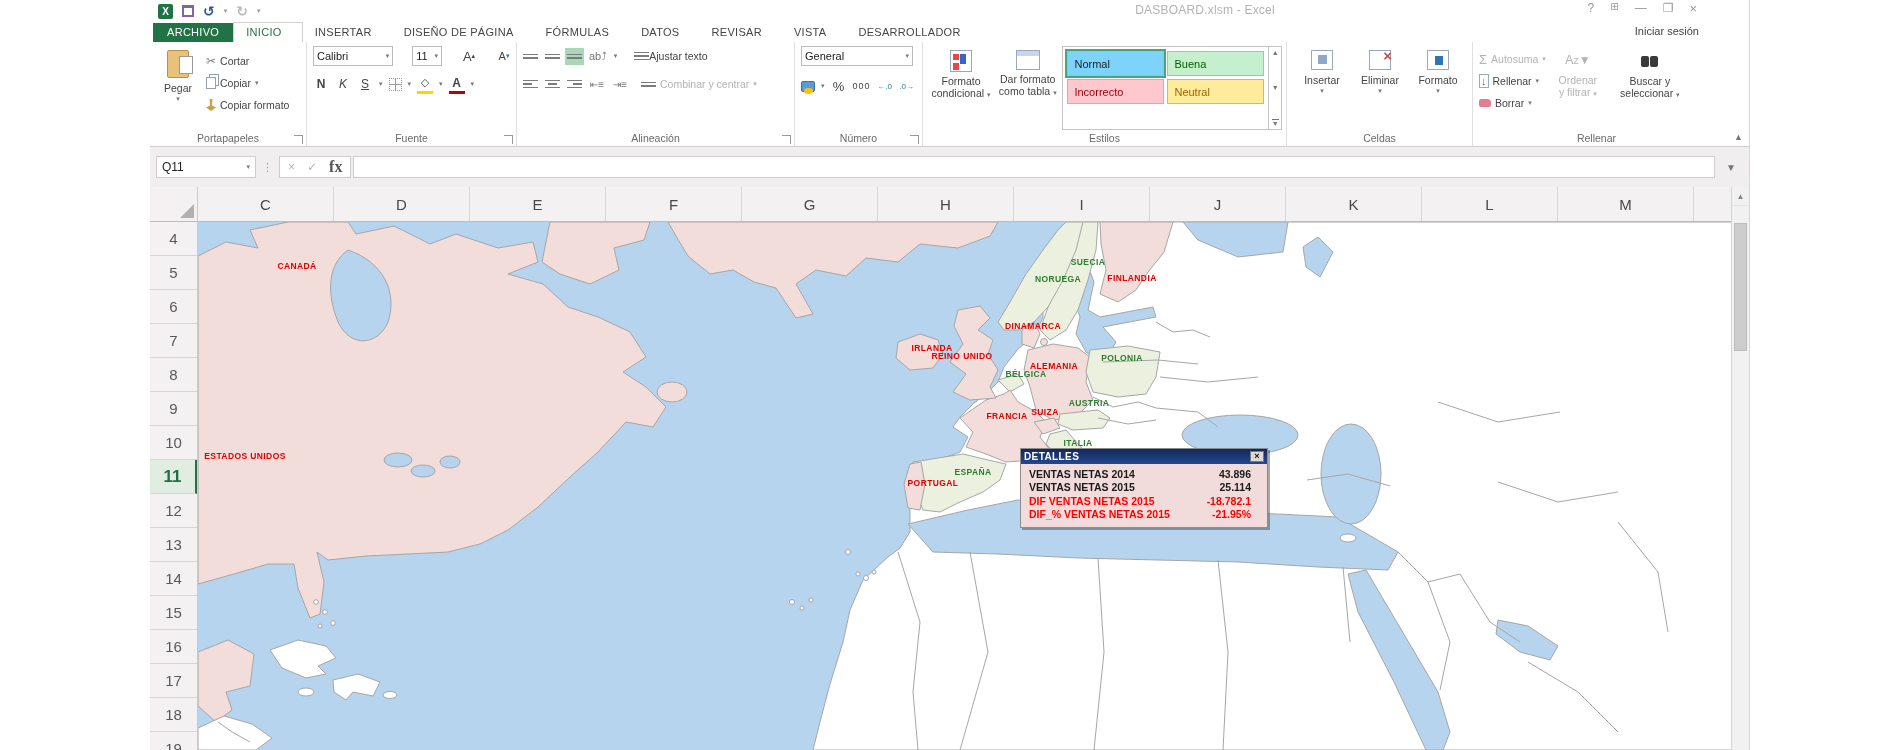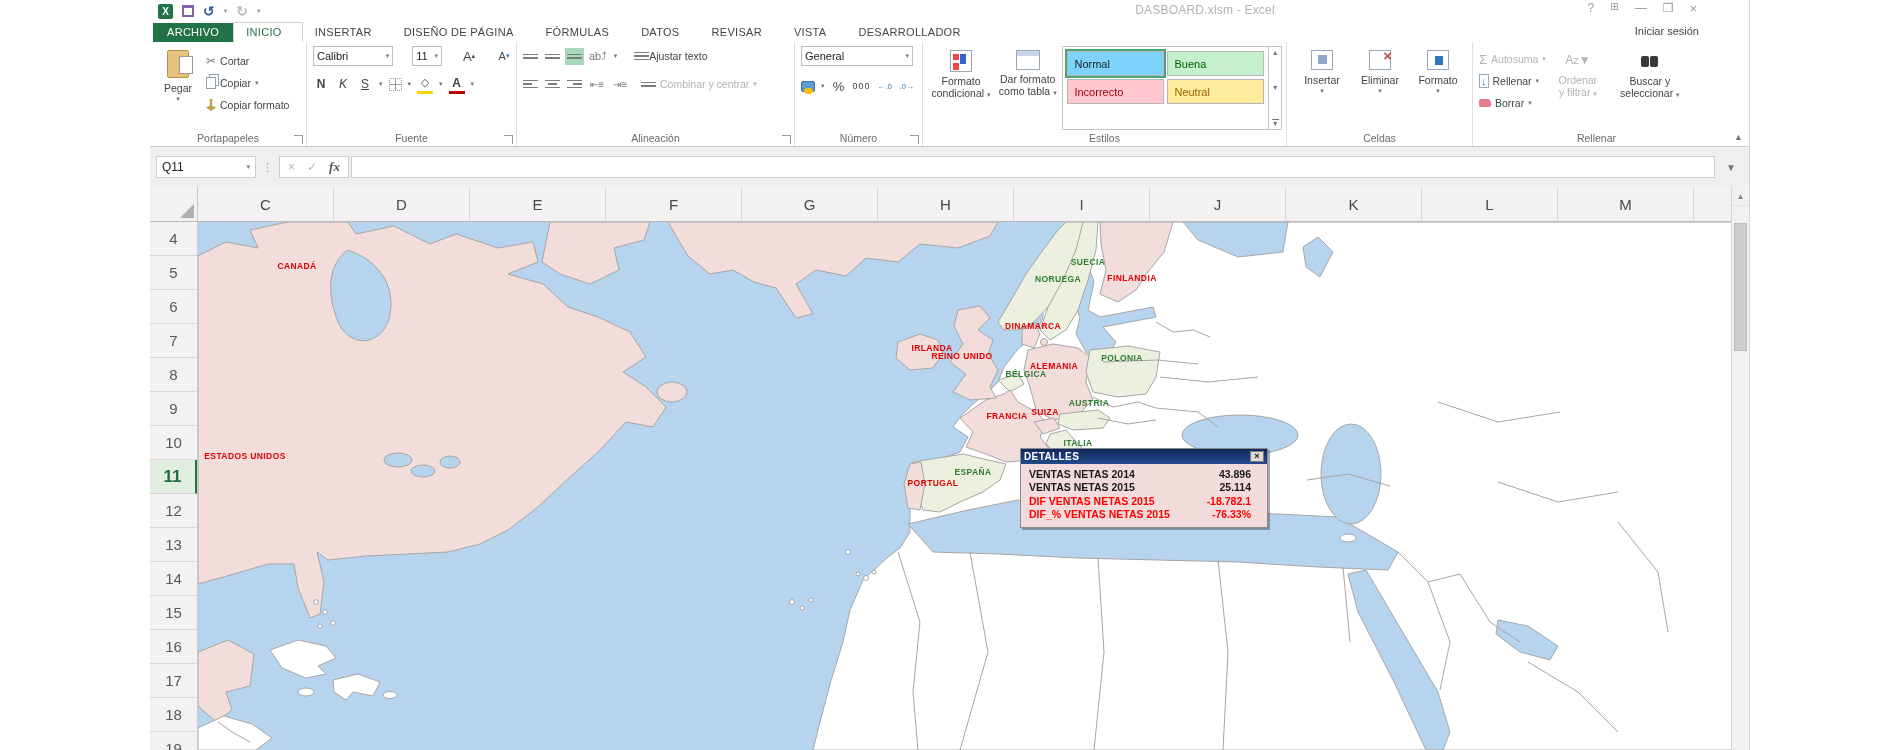--- a/index.html
+++ b/index.html
@@ -82,21 +82,21 @@
   .binoc{display:inline-block;width:8px;height:11px;background:#3a3a3a;border-radius:2px;box-shadow:9px 0 0 #3a3a3a;margin-right:9px;}
   #ribbon-collapse{position:absolute;right:6px;bottom:4px;font-size:9px;color:#777;}
 
   
   #formula-bar{position:absolute;left:0;top:147px;width:100%;height:40px;background:#f1eef0;display:flex;align-items:center;padding:0 6px;}
   #name-box{width:100px;height:22px;background:#fff;border:1px solid #d0cccd;display:flex;align-items:center;font-size:12px;color:#222;padding:0 5px;}
   #name-box .car{margin-left:auto;}
   .fx-dots{color:#9a9a9a;margin:0 6px;font-size:11px;}
   #fx-btns{display:flex;align-items:center;gap:12px;background:#fff;border:1px solid #d0cccd;height:22px;padding:0 8px;margin-right:2px;}
   #fx-btns .g{color:#b7b3b4;font-size:12px;}
-  #fx-btns .fx{font-style:italic;font-weight:bold;color:#555;font-size:13px;font-family:"Liberation Serif",serif;}
+  #fx-btns .fx{font-weight:bold;color:#555;font-size:16px;font-family:"Liberation Serif",serif;}
   #formula-input{flex:1;height:22px;background:#fff;border:1px solid #d0cccd;margin-right:4px;}
   #fb-chevron{width:24px;height:22px;display:flex;align-items:center;justify-content:center;color:#777;font-size:10px;}
 
   
   #sheet{position:absolute;left:0;top:187px;width:100%;height:563px;}
   #select-all{position:absolute;left:0;top:0;width:48px;height:35px;background:#f3f1f2;border-right:1px solid #cdc9cb;border-bottom:1px solid #bebbbc;}
   #select-all .tri{position:absolute;right:3px;bottom:3px;width:0;height:0;border-left:14px solid transparent;border-bottom:14px solid #b3b0b1;}
   #col-headers{position:absolute;left:48px;top:0;right:18px;height:35px;display:flex;background:#f3f1f2;border-bottom:1px solid #bebbbc;overflow:hidden;}
   .col-h{width:136px;flex:0 0 136px;display:flex;align-items:center;justify-content:center;font-size:15px;color:#494949;border-right:1px solid #d9d5d7;}
   #row-headers{position:absolute;left:0;top:35px;width:48px;bottom:0;background:#f3f1f2;border-right:1px solid #cdc9cb;overflow:hidden;}
@@ -551,18 +551,18 @@
         <div class="prow">
           <span class="pl">VENTAS NETAS 2015</span>
           <span class="pv">25.114</span>
         </div>
         <div class="prow neg">
           <span class="pl">DIF VENTAS NETAS 2015</span>
           <span class="pv">-18.782.1</span>
         </div>
         <div class="prow neg">
           <span class="pl">DIF_% VENTAS NETAS 2015</span>
-          <span class="pv">-76.33%</span>
+          <span class="pv">-21.95%</span>
         </div>
       </div>
   </div>
 
 </div>
 
 </body></html>

